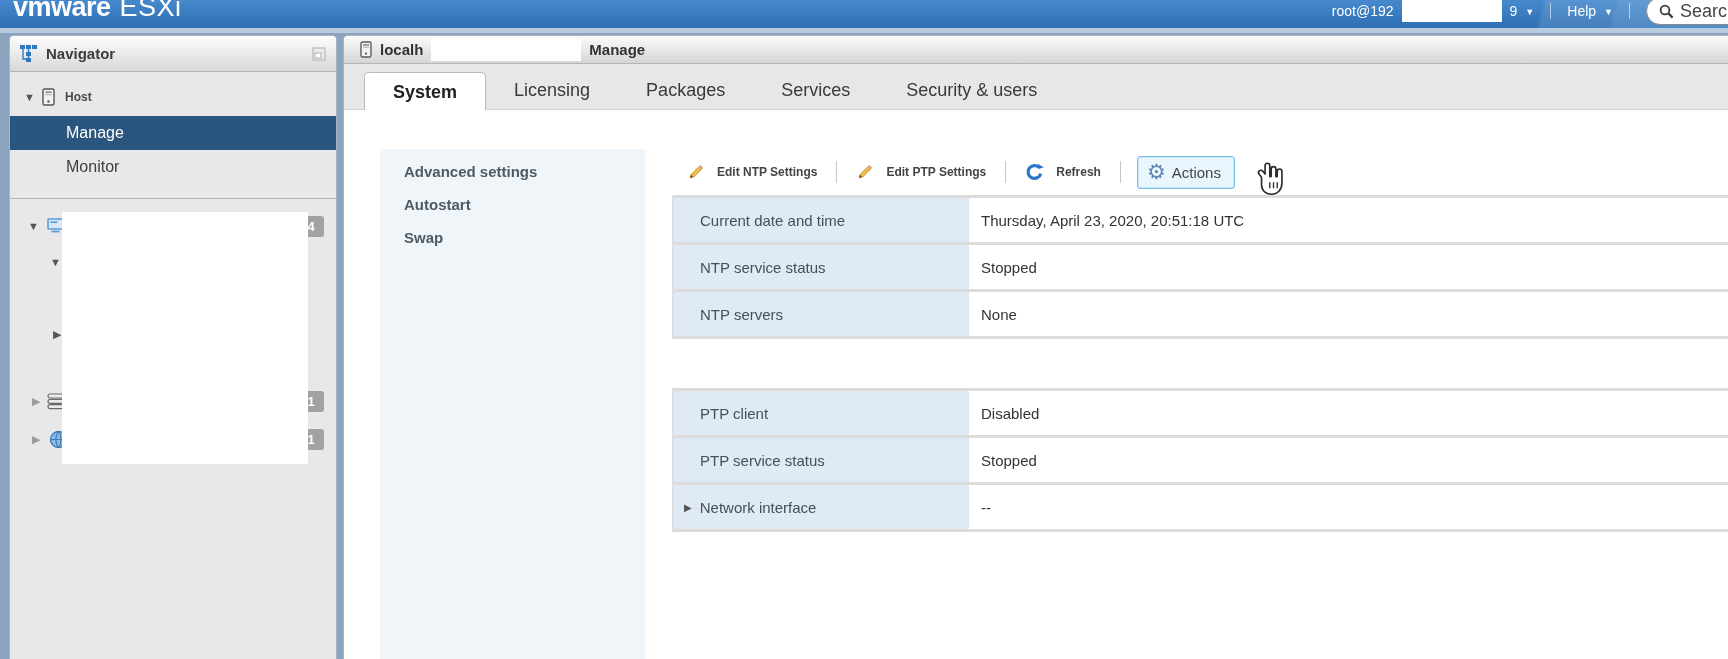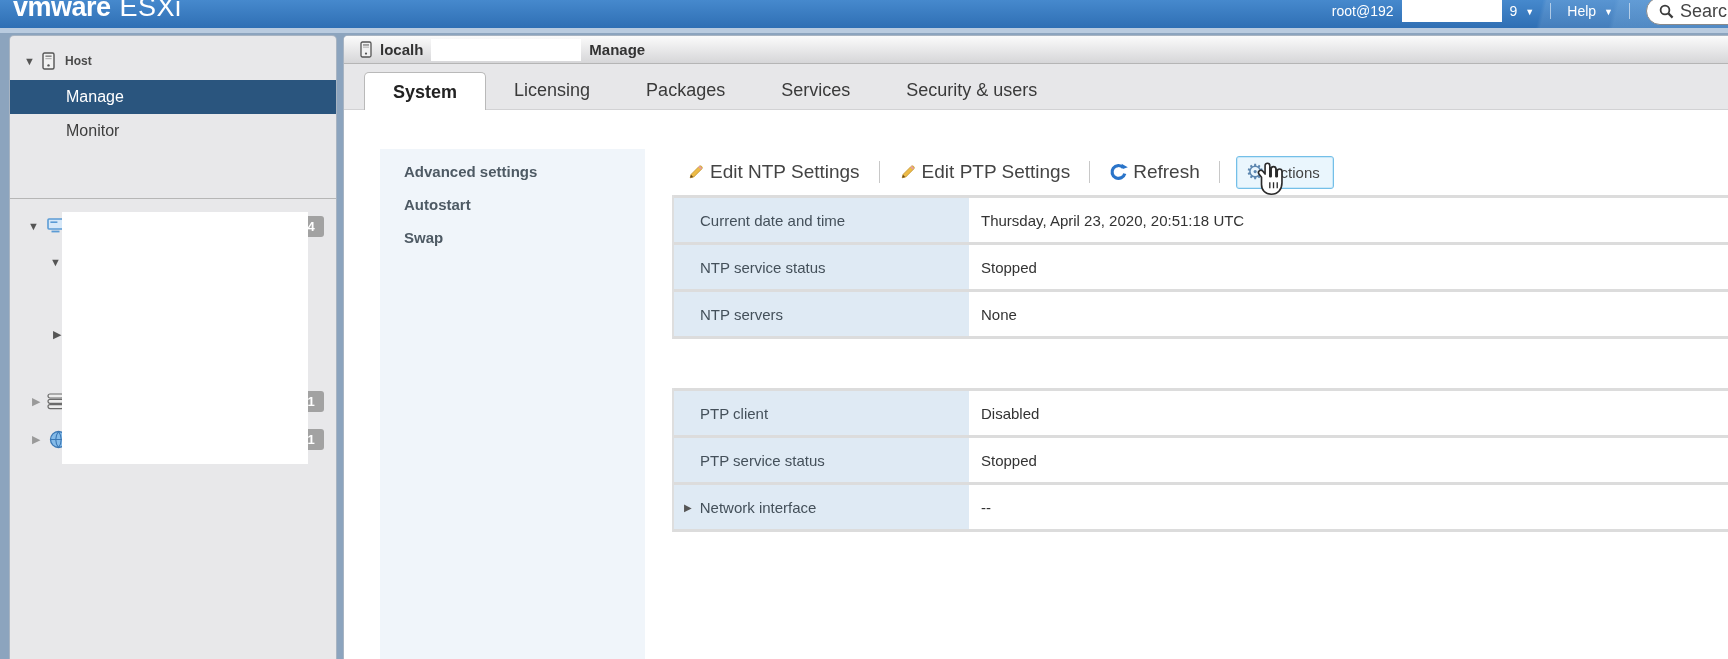--- a/index.html
+++ b/index.html
@@ -91,21 +91,21 @@
   }
   .content { position:absolute; left:0; right:0; top:75px; bottom:0; background:#fff; }
   .subnav {
     position:absolute; left:36px; top:38px; width:265px; bottom:0;
     background:#f0f5fa; padding-top:6px;
   }
   .subnav-item { height:33px; line-height:33px; padding-left:24px; font-size:15px; font-weight:bold; color:#4e5a64; }
   .subnav-item.selected { background:#2a557e; color:#fff; }
   .body { position:absolute; left:328px; top:0; right:0; }
   .toolbar { height:40px; margin-top:41px; display:flex; align-items:center; padding-left:2px; }
-  .tool-btn { display:flex; align-items:center; gap:5px; padding:0 13px; font-size:19px; color:#444; cursor:pointer; }
+  .tool-btn { display:flex; align-items:center; gap:12px; padding:0 13px; font-size:12px; color:#444; cursor:pointer;font-weight:bold; }
   .tool-sep { width:1px; height:22px; background:#c8c8c8; margin:0 6px; }
   .actions-btn {
     display:flex; align-items:center; gap:6px; padding:5px 13px 5px 9px;
     border:1px solid #74bfe8; background:#eaf6fd; border-radius:3px;
     font-size:15px; color:#444; margin-left:10px; box-shadow:0 0 0 1px #c9e8f8 inset;
   }
   .gear { font-size:21px; color:#5d87b0; line-height:1;
           font-family:"DejaVu Sans", sans-serif; }
   .kv-table { width:1070px; border-left:2px solid #dedede; border-bottom:3px solid #dcdcdc; margin-top:3px; }
   .kv-table.second { margin-top:49px; }
@@ -146,20 +146,39 @@
             <line x1="9.4" y1="9.4" x2="13.6" y2="13.6" stroke="#3c3c3c" stroke-width="2.2"></line>
           </svg>
       </span>
       <span style="font-size:18px;">Search</span>
     </span>
   </div>
 </div>
 <div class="strip"></div>
 
 <div class="sidebar">
+  <div class="nav-header">
+    <span class="tree-ic">
+      <svg width="19" height="19" viewBox="0 0 19 19">
+        <rect x="1" y="1" width="5" height="4" fill="#2f78c0"></rect>
+          <rect x="7" y="1" width="5" height="4" fill="#2f78c0"></rect>
+          <rect x="13" y="1" width="5" height="4" fill="#2f78c0"></rect>
+        <rect x="7" y="8" width="5" height="4" fill="#2f78c0"></rect>
+          <rect x="7" y="14" width="5" height="4" fill="#2f78c0"></rect>
+        <path d="M4 5v10h3 M9.5 5v3 M9.5 12v2" stroke="#2f78c0" fill="none" stroke-width="1.4"></path>
+      </svg>
+    </span>
+    <span class="nav-title">Navigator</span>
+    <span class="collapse-ic">
+      <svg width="14" height="14" viewBox="0 0 14 14">
+          <rect x="1" y="1" width="12" height="12" fill="#e9ecef" stroke="#aaafb5"></rect>
+          <rect x="3" y="6" width="6" height="5" fill="#fff" stroke="#aaafb5"></rect>
+        </svg>
+    </span>
+  </div>
 
   <div class="host-row">
     <span class="caret">▼</span>
     <span>
       <svg width="13" height="18" viewBox="0 0 13 18">
           <rect x="1" y="1" width="11" height="16" rx="1.5" fill="#f2f2f2" stroke="#555" stroke-width="1.4"></rect>
           <rect x="3.4" y="3.4" width="6.2" height="1.6" fill="#8a8a8a"></rect>
           <rect x="3.4" y="6" width="6.2" height="1.2" fill="#b5b5b5"></rect>
           <circle cx="6.5" cy="13.4" r="1.2" fill="#555"></circle>
         </svg>

